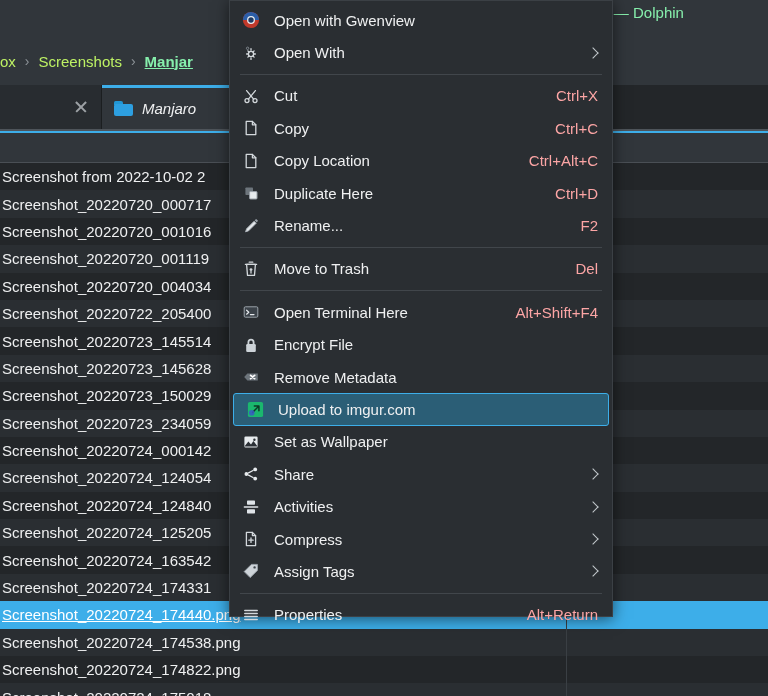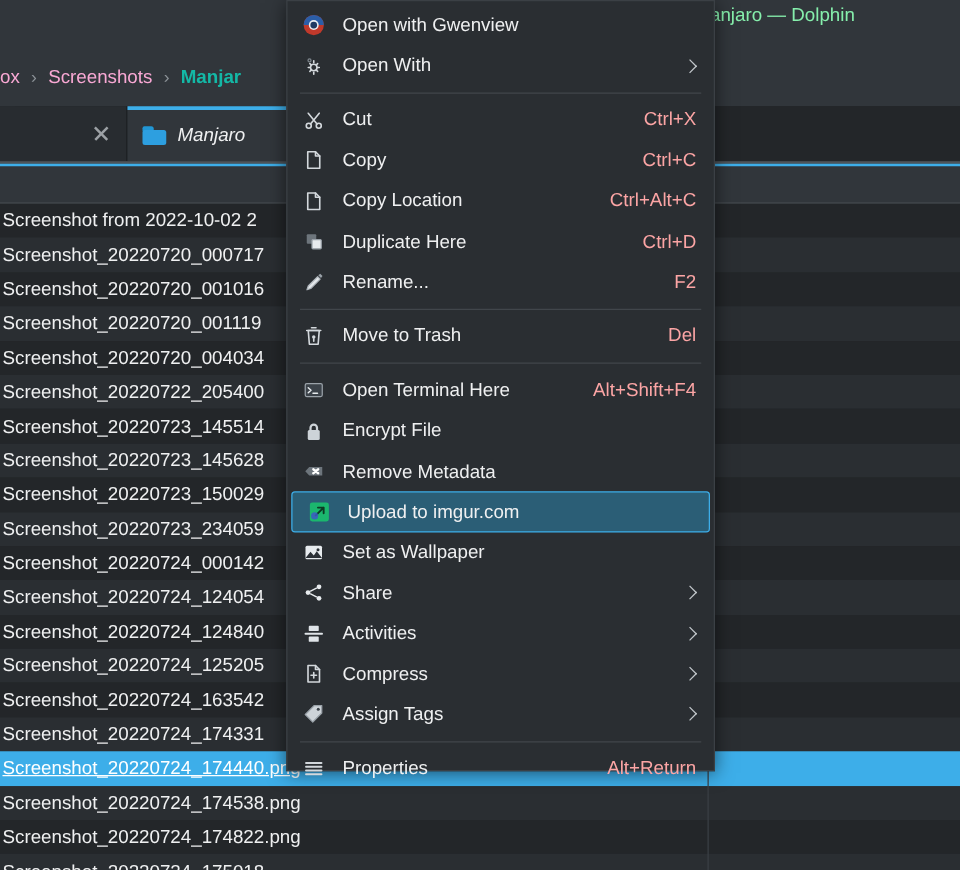--- a/index.html
+++ b/index.html
@@ -24,22 +24,22 @@
   .titlebar-divider {
     position:absolute; left:565px; top:0; width:1px; height:88px;
     background:#4a4f55;
   }
   
   .breadcrumb {
     position:absolute; left:0; top:48px; height:26px;
     display:flex; align-items:center; white-space:nowrap;
     font-size:15px; color:#bdc3c7;
   }
-  .crumb { color:#f9a8d4; }
-  .crumb.current { color:#14b8a6; font-weight:bold; }
+  .crumb { color:#bef264; }
+  .crumb.current { color:#86efac; font-weight:bold;text-decoration:underline; }
   .crumb-sep { margin:0 9px; color:#8d9398; font-size:14px; }
 
   
   .tabbar {
     position:absolute; left:12px; top:85px; width:760px; height:44px;
     background:#232629;
     font-style:italic;
   }
   .tab {
     position:absolute; top:0; height:44px;
@@ -118,21 +118,21 @@
     position:absolute; left:0; top:140px; width:4px; height:190px;
     background:#4d5257; border-radius:2px;
   }
   .vsplit {
     position:absolute; left:566px; top:129px; width:1px; height:567px;
     background:#3a3f44;
   }
 
   
   .ctxmenu {
-    position:absolute; left:229px; top:0; width:343px; height:617px;
+    position:absolute; left:229px; top:0; width:384px; height:617px;
     background:#2a2e32;
     border:1px solid #3b4045;
     box-shadow:0 2px 14px rgba(0,0,0,.55);
     padding:3px 0;
   }
   .mi {
     position:relative; display:flex; align-items:center;
     height:32.4px; padding:0 14px 0 10px; font-size:15px; color:#eff0f1;
     white-space:nowrap;
   }

